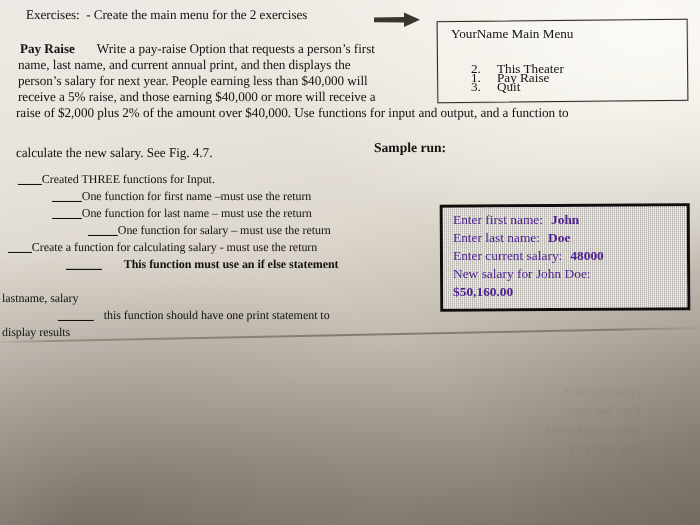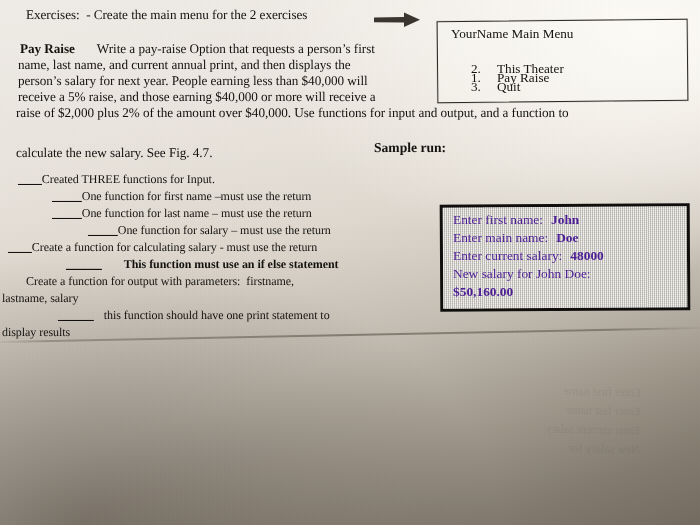--- a/index.html
+++ b/index.html
@@ -268,35 +268,34 @@
     <div class="txt checklist-line" style="left:52px; top:189px;"><span class="blank">_____</span><span>One function for first name –must use the return</span></div>
 
     <div class="txt checklist-line" style="left:52px; top:206px;"><span class="blank">_____</span><span>One function for last name – must use the return</span></div>
 
     <div class="txt checklist-line" style="left:68px; top:223px;margin-left:20px;"><span class="blank">_____</span><span>One function for salary – must use the return</span></div>
 
     <div class="txt checklist-line" style="left:8px; top:240px;"><span class="blank">____</span><span>Create a function for calculating salary - must use the return</span></div>
 
     <div class="txt checklist-line" style="left:66px; top:257px;font-weight:bold;"><span class="blank">______</span><span style="display:inline-block;width:22px;"></span><span>This function must use an if else statement</span></div>
 
-    <div class="txt checklist-line" style="left:26px; top:274px;">Create a function for output with parameters:  firstname,</div>
 
     <div class="txt checklist-line" style="left:2px; top:291px;">lastname, salary</div>
 
     <div class="txt checklist-line" style="left:58px; top:308px;"><span class="blank">______</span><span style="display:inline-block;width:10px;"></span><span>this function should have one print statement to</span></div>
 
     <div class="txt checklist-line" style="left:2px; top:325px;">display results</div>
 
     <div id="sample-box">
       <div id="sample-box-fill"></div>
       <div id="sample-box-inner">
 
         <div class="sample-line" style="top:5px;"><span>Enter first name:</span><span style="display:inline-block;width:8px;"></span><span class="b">John</span></div>
 
-        <div class="sample-line" style="top:23px;"><span>Enter main name:</span><span style="display:inline-block;width:8px;"></span><span class="b">Doe</span></div>
+        <div class="sample-line" style="top:23px;"><span>Enter last name:</span><span style="display:inline-block;width:8px;"></span><span class="b">Doe</span></div>
 
         <div class="sample-line" style="top:41px;"><span>Enter current salary:</span><span style="display:inline-block;width:8px;"></span><span class="b">48000</span></div>
 
         <div class="sample-line" style="top:59px;">New salary for John Doe:</div>
 
         <div class="sample-line b" style="top:77px;">$50,160.00</div>
 
       </div>
     </div>
 

